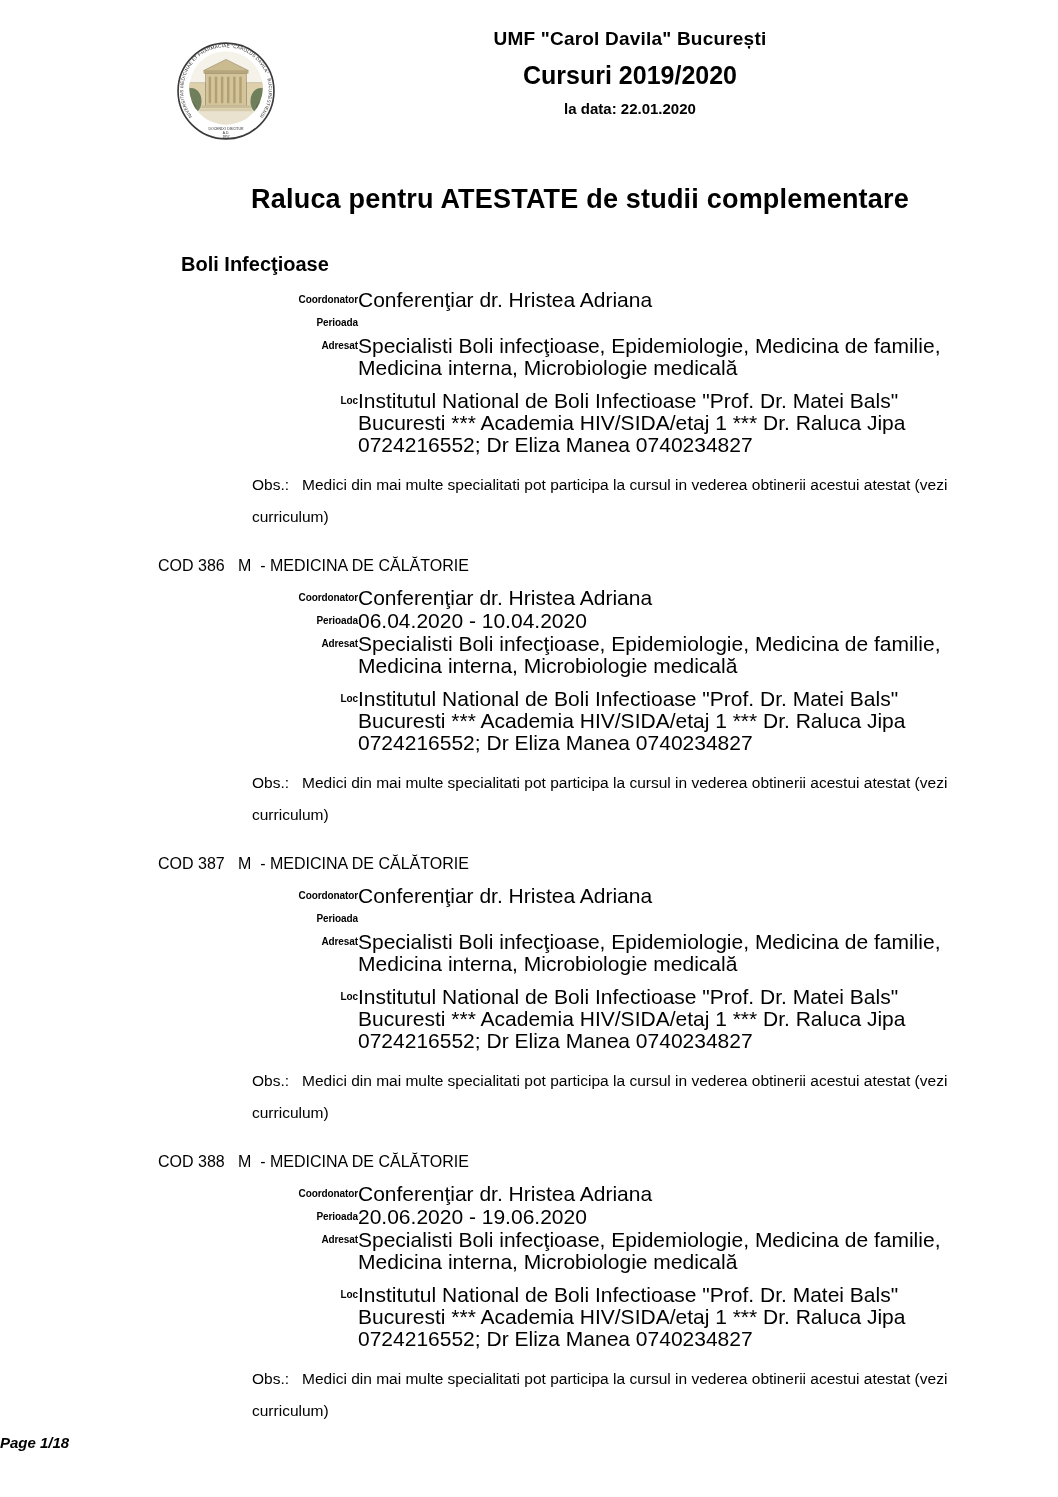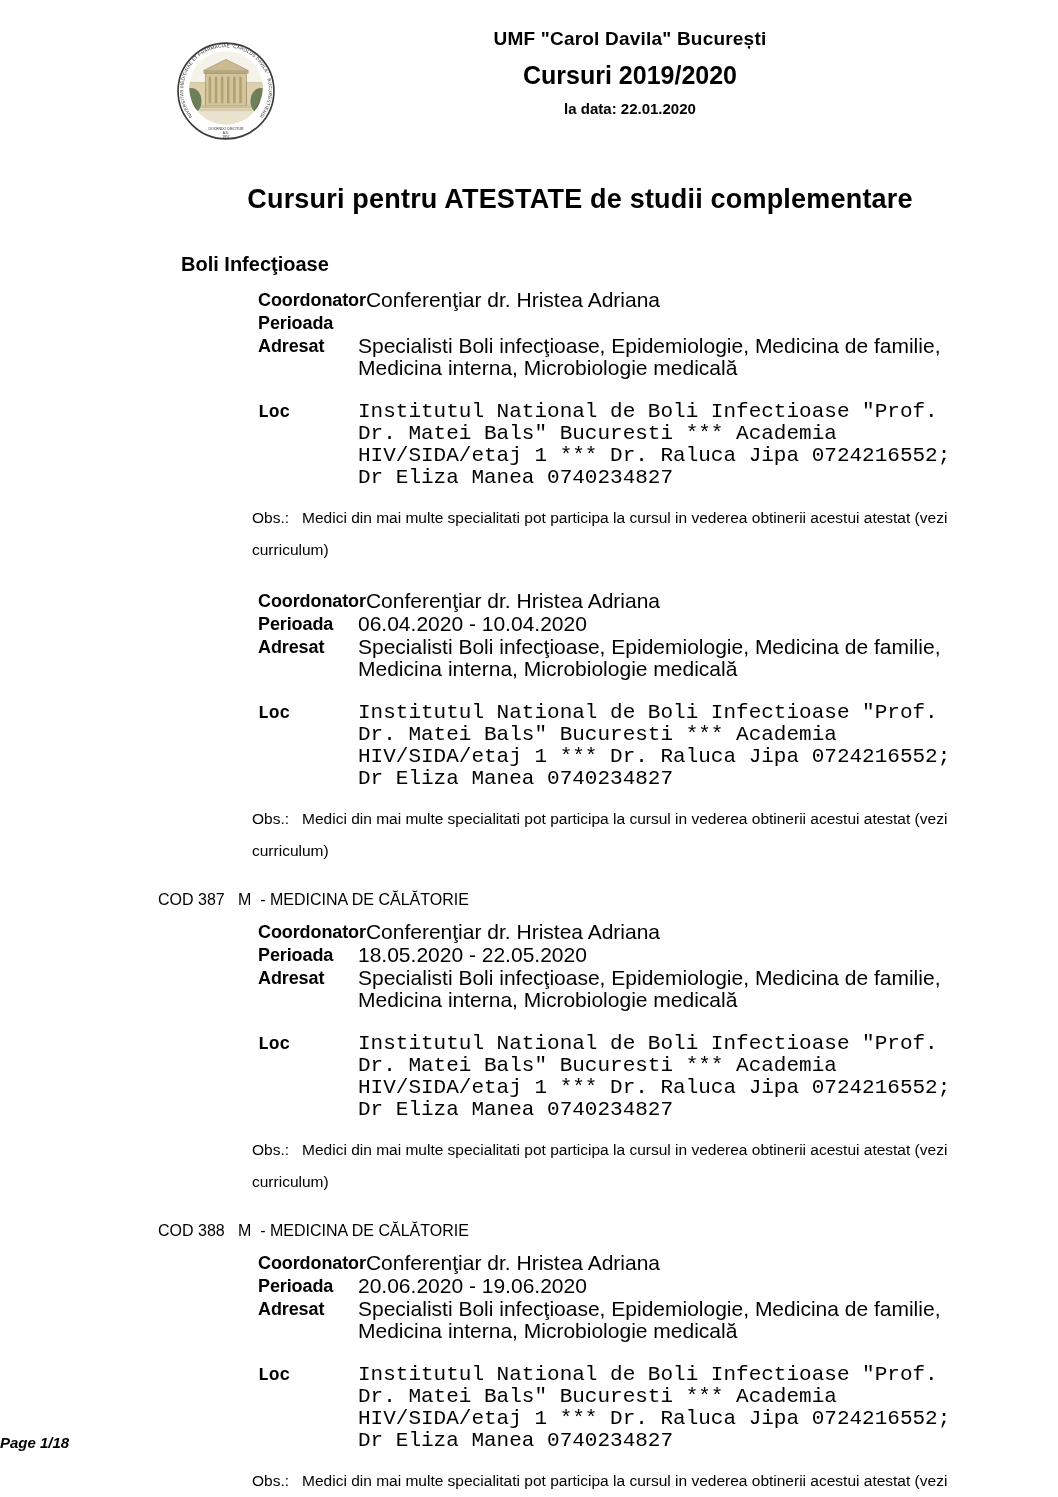--- a/index.html
+++ b/index.html
@@ -22,22 +22,22 @@
     position:absolute;top:184px;left:150px;width:860px;
     text-align:center;font-size:27px;font-weight:700;letter-spacing:.2px;
   }
   .section-heading{position:absolute;top:253px;left:181px;font-size:20px;font-weight:700;}
   
   .courses{position:absolute;top:277px;left:0;width:100%;}
   .course{margin-bottom:24px;}
   .course-code{margin-left:158px;font-size:16px;line-height:18px;white-space:pre;}
   .rows{margin-left:258px;margin-top:12px;}
   .row{display:flex;margin-bottom:1px;}
-  .row.loc-row{margin-top:22px;font-family:Liberation Mono, monospace;}
-  .lbl{flex:0 0 100px;font-weight:700;font-size:18px;line-height:22px;letter-spacing:-.1px;}
+  .row.loc-row{margin-top:11px;}
+  .lbl{flex:0 0 100px;font-weight:700;font-size:10px;line-height:22px;letter-spacing:-.1px;text-align:right;}
   .val{width:594px;font-size:21px;line-height:22px;}
   .obs{margin:13px 0 0 252px;width:700px;font-size:15.5px;line-height:32px;}
   .obs-lbl{margin-right:13px;}
   
   .footer{position:absolute;top:1434px;left:0;width:1040px;
           font-size:15px;font-weight:700;font-style:italic;}
 </style>
 </head>
 <body>
 
@@ -83,21 +83,21 @@
       <text x="50" y="96.3" text-anchor="middle" font-family="Liberation Sans, sans-serif" font-size="3.2" fill="#2a2a2a">1857</text>
     </svg>
   </div>
 
   <div class="header-text">
     <div class="h-univ">UMF "Carol Davila" București</div>
     <div class="h-cursuri">Cursuri 2019/2020</div>
     <div class="h-date">la data: 22.01.2020</div>
   </div>
 
-  <div class="doc-title">Cursuri pentru ATESTATE de studii complementare</div>
+  <div class="doc-title">Raluca pentru ATESTATE de studii complementare</div>
 
   <div class="section-heading">Boli Infecţioase</div>
 
   <div class="courses">
 
     <section class="course">
       <div class="rows">
         <div class="row">
           <span class="lbl">Coordonator</span>
           <span class="val">Conferenţiar dr. Hristea Adriana</span>
@@ -111,20 +111,21 @@
         </div>
         <div class="row loc-row">
           <span class="lbl">Loc</span>
           <span class="val">Institutul National de Boli Infectioase "Prof. Dr. Matei Bals" Bucuresti *** Academia HIV/SIDA/etaj 1 *** Dr. Raluca Jipa 0724216552; Dr Eliza Manea 0740234827</span>
         </div>
       </div>
       <p class="obs"><span class="obs-lbl">Obs.:</span><span>Medici din mai multe specialitati pot participa la cursul in vederea obtinerii acestui atestat (vezi curriculum)</span></p>
     </section>
 
     <section class="course">
+      <div class="course-code">COD 386   M  - MEDICINA DE CĂLĂTORIE</div>
       <div class="rows">
         <div class="row">
           <span class="lbl">Coordonator</span>
           <span class="val">Conferenţiar dr. Hristea Adriana</span>
         </div>
         <div class="row">
           <span class="lbl">Perioada</span>
           <span class="val">06.04.2020 - 10.04.2020</span>
         </div>
         <div class="row">
@@ -141,21 +142,20 @@
 
     <section class="course">
       <div class="course-code">COD 387   M  - MEDICINA DE CĂLĂTORIE</div>
       <div class="rows">
         <div class="row">
           <span class="lbl">Coordonator</span>
           <span class="val">Conferenţiar dr. Hristea Adriana</span>
         </div>
         <div class="row">
           <span class="lbl">Perioada</span>
-          <span class="val">18.05.2020 - 22.05.2020</span>
         </div>
         <div class="row">
           <span class="lbl">Adresat</span>
           <span class="val">Specialisti Boli infecţioase, Epidemiologie, Medicina de familie, Medicina interna, Microbiologie medicală</span>
         </div>
         <div class="row loc-row">
           <span class="lbl">Loc</span>
           <span class="val">Institutul National de Boli Infectioase "Prof. Dr. Matei Bals" Bucuresti *** Academia HIV/SIDA/etaj 1 *** Dr. Raluca Jipa 0724216552; Dr Eliza Manea 0740234827</span>
         </div>
       </div>

